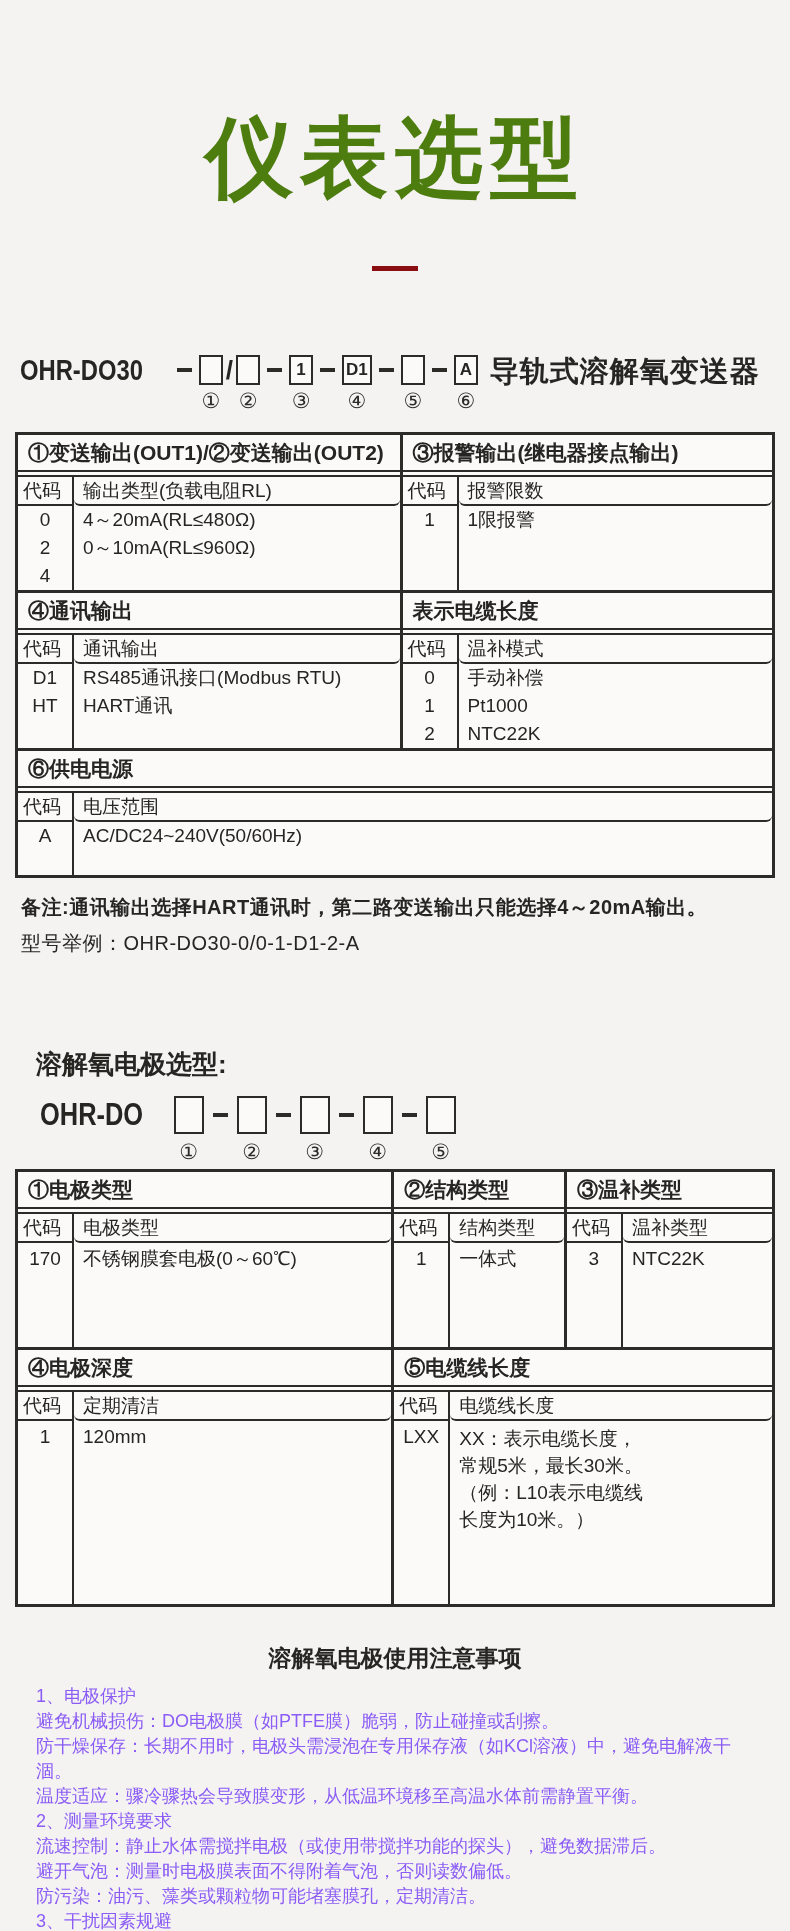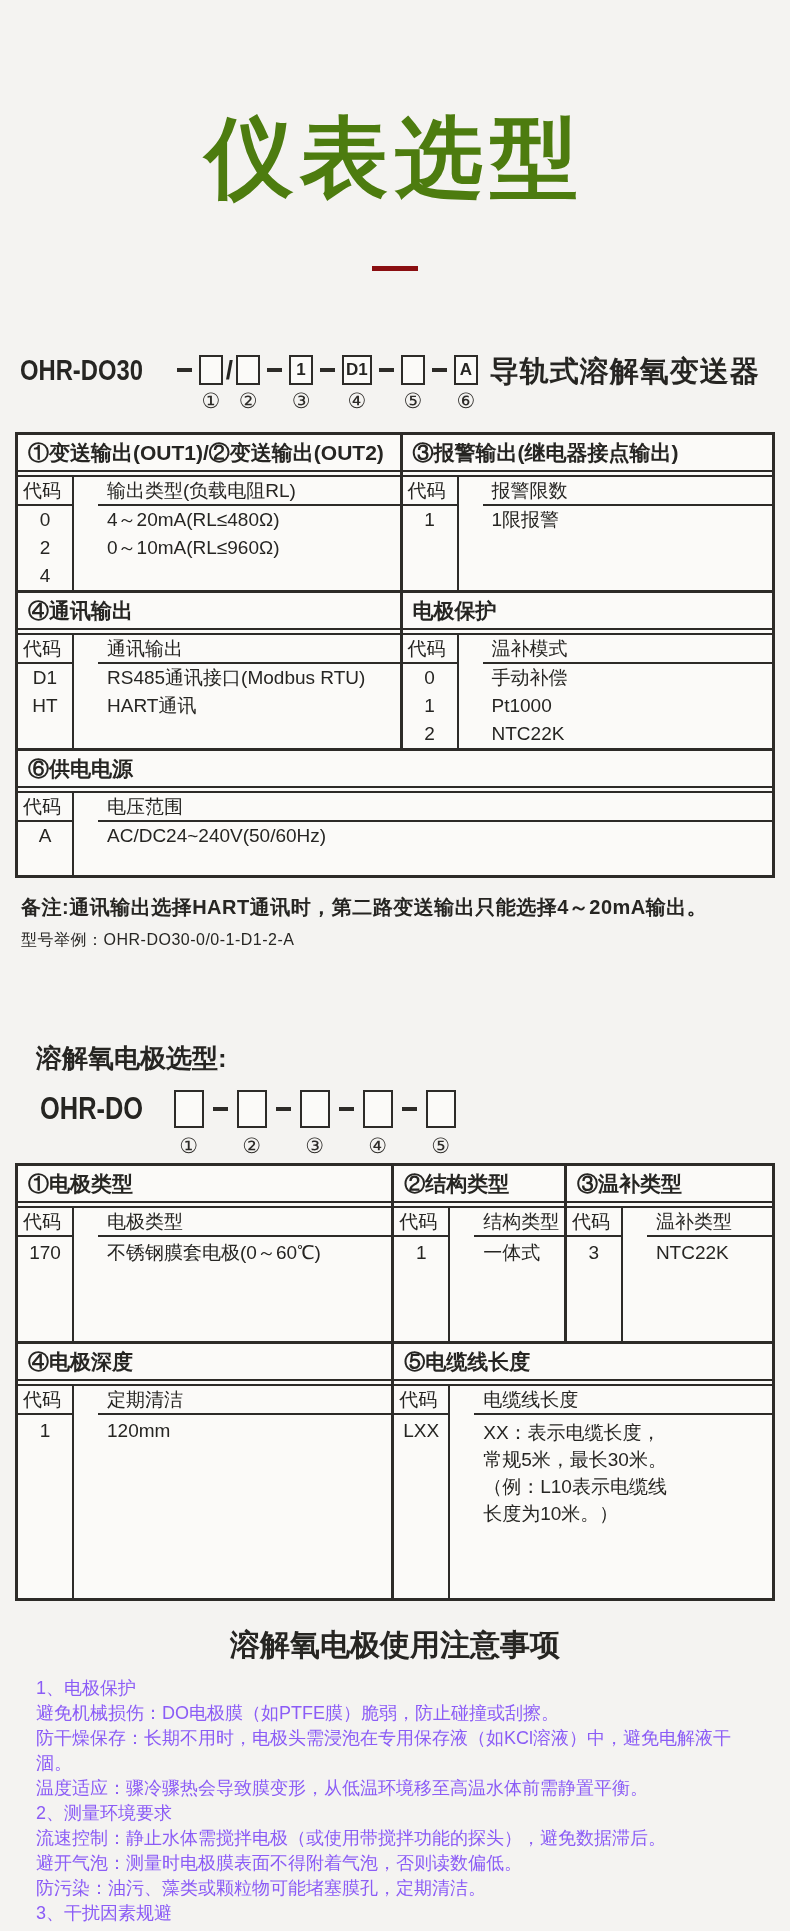--- a/index.html
+++ b/index.html
@@ -80,55 +80,55 @@
   .band + .band{border-top:3px solid #2d2b28;}
   .panel{display:flex;flex-direction:column;box-sizing:border-box;}
   .panel + .panel{border-left:3px solid #2d2b28;}
   .ptitle{
     font-weight:700;font-size:21px;
     padding:4px 8px 3px 10px;
     border-bottom:2px solid #2d2b28;
     white-space:nowrap;
   }
   .dbl{height:3px;border-bottom:2px solid #2d2b28;}
-  .pbody{flex:1;display:flex;align-items:stretch;gap:24px;}
+  .pbody{flex:1;display:flex;align-items:stretch;}
   .codecol{
     width:54px;flex:none;
     border-right:2px solid #2d2b28;
     display:flex;flex-direction:column;
   }
   .valcol{flex:1;display:flex;flex-direction:column;min-width:0;}
   .cell{font-size:19px;line-height:28px;height:28px;white-space:nowrap;}
   .cell.hdr{border-bottom:2px solid #2d2b28;line-height:27px;height:27px;}
   .codecol .cell{text-align:center;}
   .codecol .cell.hdr{text-align:left;padding-left:5px;}
-  .valcol .cell{padding-left:9px;}
+  .valcol .cell{padding-left:9px;border-radius:6px;}
   .cell.tall{height:32px;line-height:32px;}
   .cell.multi{
     height:auto;white-space:pre-line;line-height:27px;padding-top:4px;
   }
   
   .remark{
     margin:16px 0 0 21px;
     font-size:20px;font-weight:700;letter-spacing:.5px;
   }
   .example{
     margin:9px 0 0 21px;
-    font-size:16px;font-weight:400;letter-spacing:.5px;
+    font-size:20px;font-weight:400;letter-spacing:.5px;
   }
   
   .sec-heading{
     margin:90px 9px 0 36px;
     font-size:26px;font-weight:700;
   }
   
   .notes-title{
-    margin-top:24px;
+    margin-top:36px;
     text-align:center;
-    font-size:30px;font-weight:700;
+    font-size:23px;font-weight:700;
   }
   .notes-body{
     margin:10px 36px 0;
   }
   .note-line{
     font-size:18px;line-height:25px;color:#8b5cf6;
   }
 </style>
 </head>
 <body>
@@ -224,21 +224,21 @@
           <div class="cell">HT</div>
         </div>
         <div class="valcol">
           <div class="cell hdr">通讯输出</div>
           <div class="cell">RS485通讯接口(Modbus RTU)</div>
           <div class="cell">HART通讯</div>
         </div>
       </div>
     </div>
     <div class="panel" style="flex:1">
-      <div class="ptitle">电极保护</div>
+      <div class="ptitle">表示电缆长度</div>
       <div class="dbl"></div>
       <div class="pbody">
         <div class="codecol">
           <div class="cell hdr">代码</div>
           <div class="cell">0</div>
           <div class="cell">1</div>
           <div class="cell">2</div>
         </div>
         <div class="valcol">
           <div class="cell hdr">温补模式</div>

